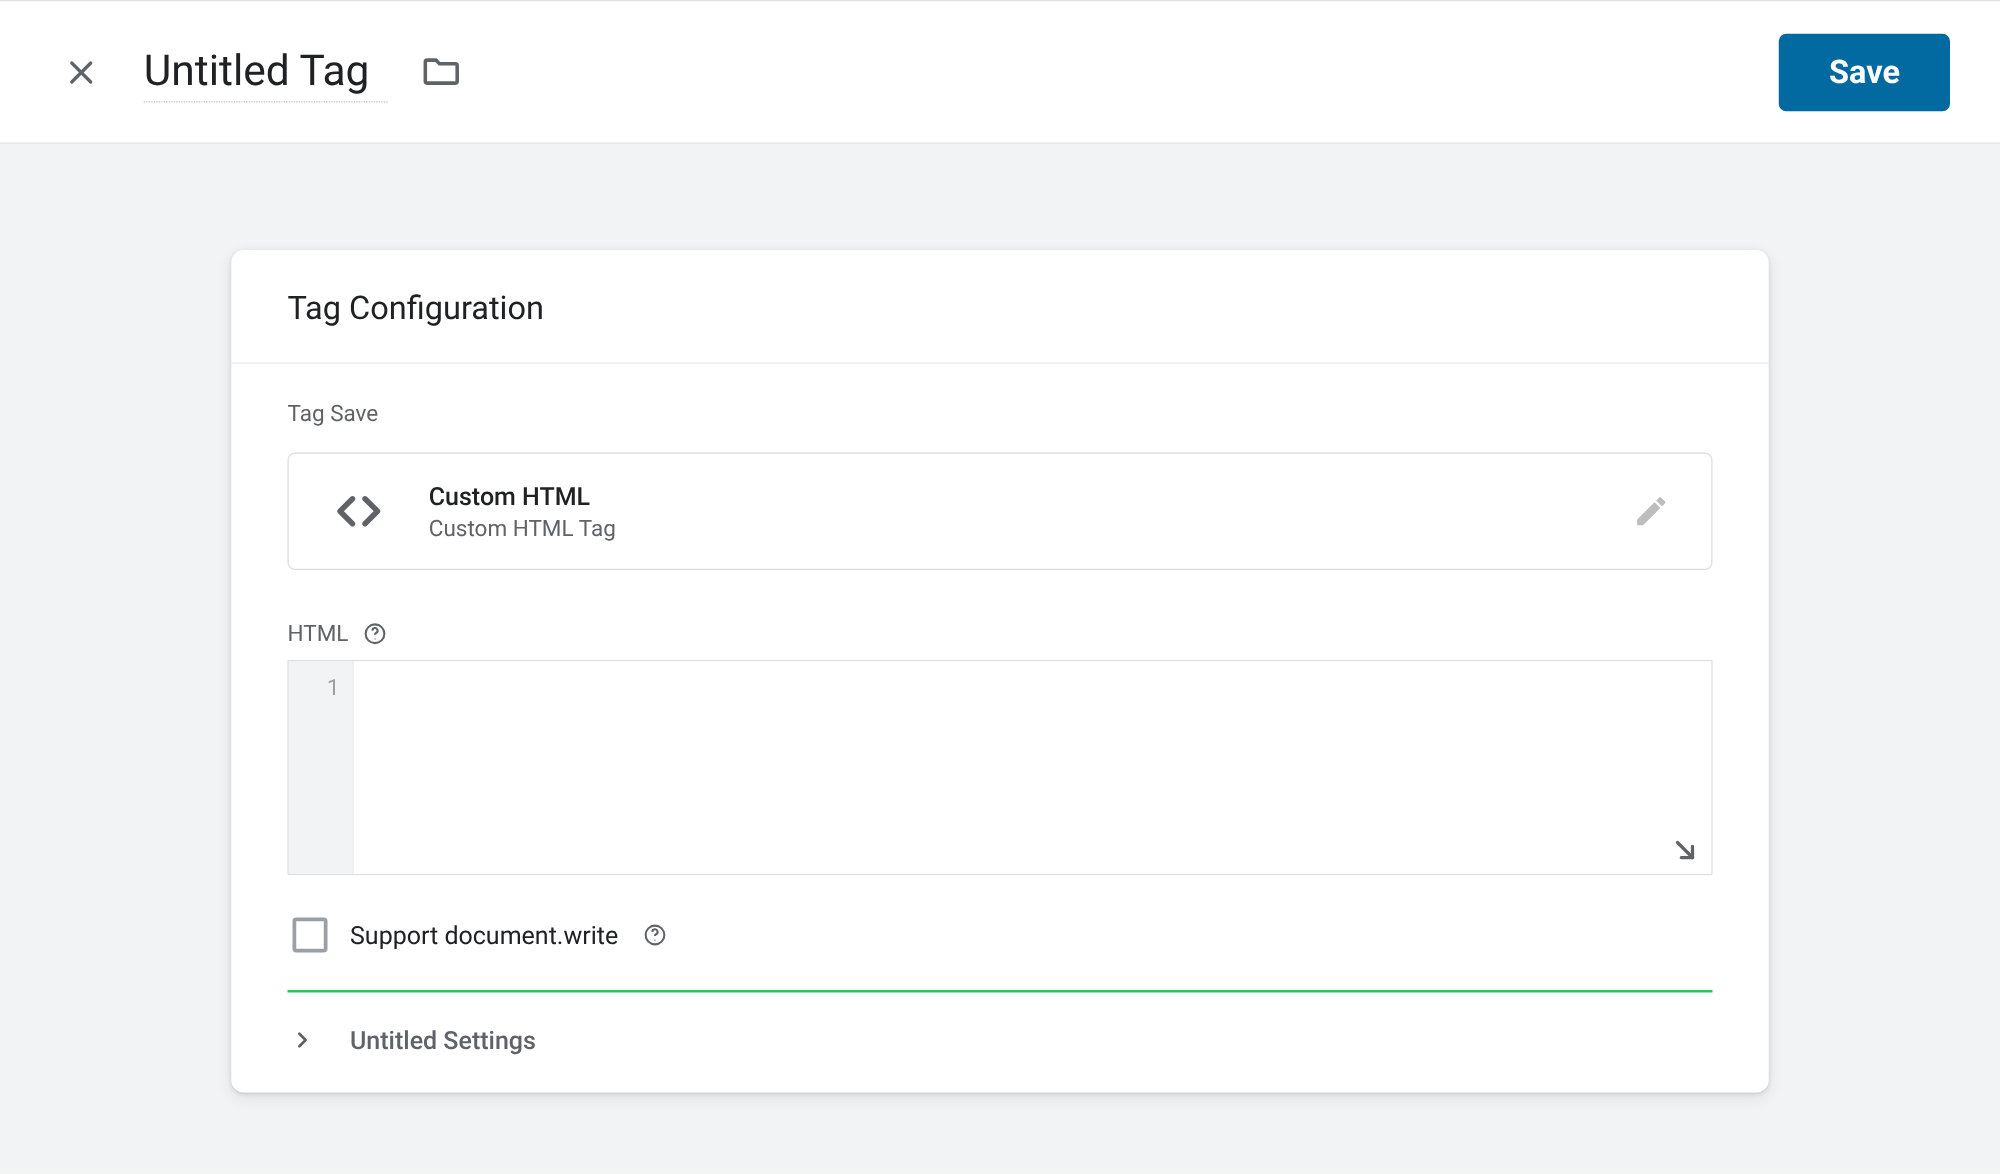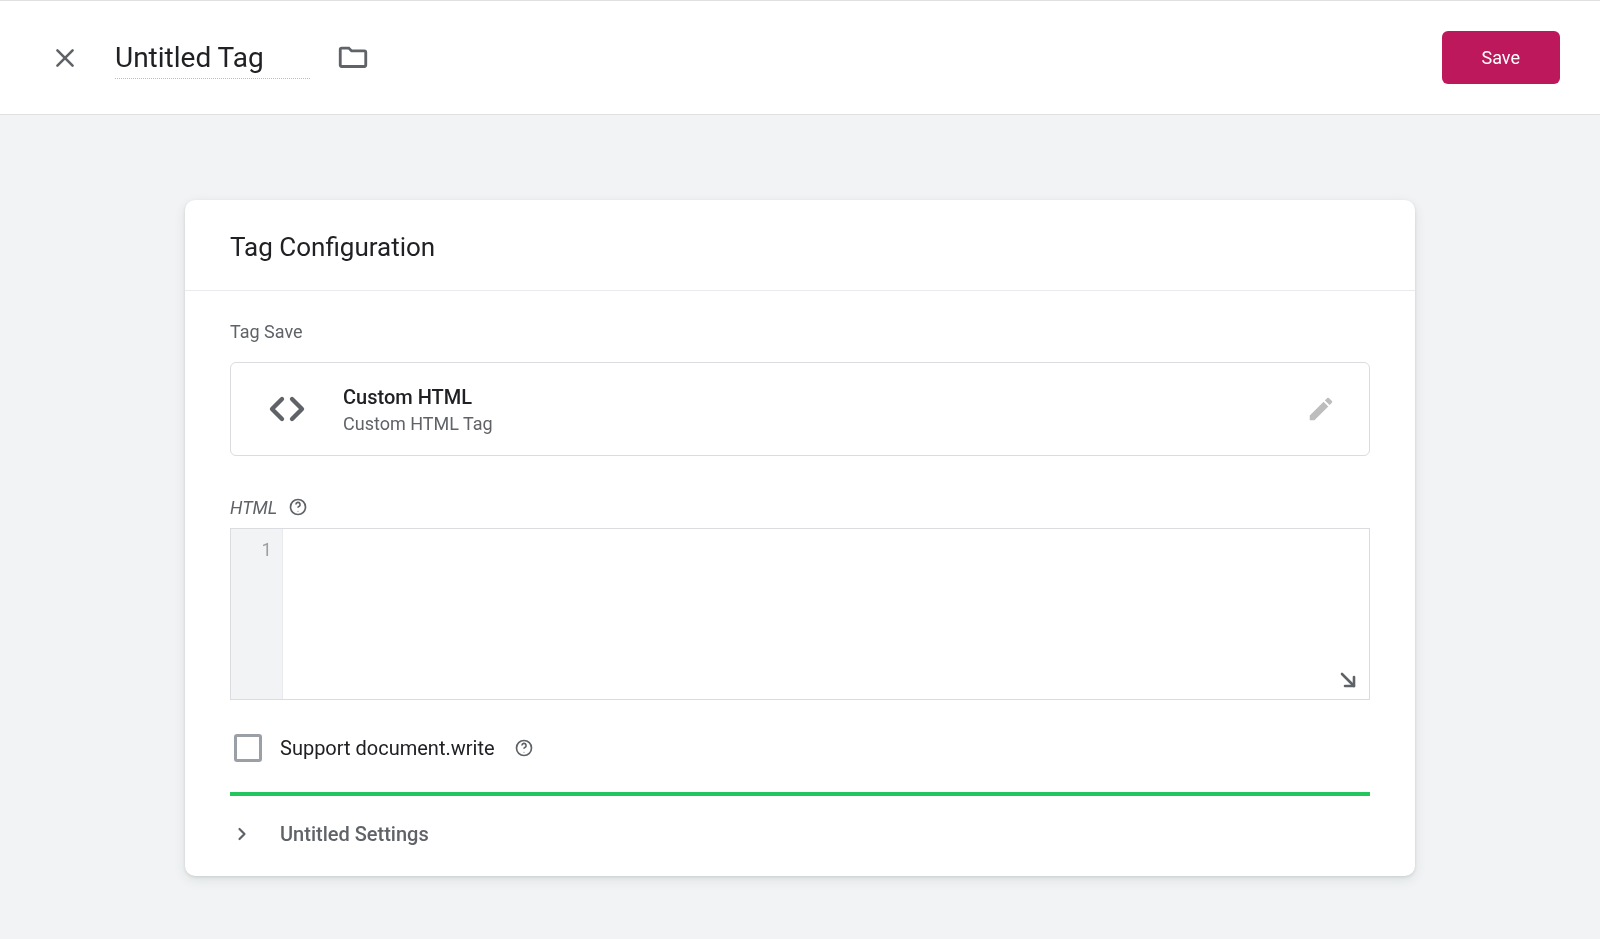--- a/index.html
+++ b/index.html
@@ -27,21 +27,21 @@
     width: 50px;
     height: 50px;
     display: flex;
     align-items: center;
     justify-content: center;
     cursor: pointer;
     color: #5f6368;
     margin-right: 25px;
   }
   .title-input {
-    font-size: 28px;
+    font-size: 34px;
     font-weight: 400;
     color: #202124;
     border: none;
     border-bottom: 1px dotted #bdbdbd;
     background: transparent;
     padding: 4px 0;
     outline: none;
     width: 195px;
     font-family: inherit;
   }
@@ -50,26 +50,26 @@
     width: 36px;
     height: 36px;
     display: flex;
     align-items: center;
     justify-content: center;
     cursor: pointer;
     color: #5f6368;
   }
   .header-spacer { flex: 1; }
   .save-btn {
-    background: #be185d;
+    background: #0369a1;
     color: #fff;
     border: none;
     border-radius: 6px;
-    font-size: 18px;
-    font-weight: 400;
+    font-size: 26px;
+    font-weight: 700;
     padding: 16px 40px;
     cursor: pointer;
     font-family: inherit;
   }
 
   
   .stage {
     padding: 45px 185px 0 185px;
     margin-top: 40px;
   }
@@ -117,21 +117,21 @@
   .type-sub { font-size: 18px; color: #5f6368; }
   .edit-icon {
     width: 40px; height: 40px;
     display:flex; align-items:center; justify-content:center;
     color: #bdbdbd;
   }
 
   .html-label-row {
     display:flex; align-items:center; gap:10px; margin-bottom:10px;
   }
-  .html-label { font-size:18px; color:#5f6368;font-style:italic; }
+  .html-label { font-size:18px; color:#5f6368; }
   .help-icon {
     width:22px; height:22px; display:flex; align-items:center; justify-content:center;
     color:#5f6368; cursor:pointer;
   }
 
   .code-editor {
     border:1px solid #dadce0;
     display:flex;
     position:relative;
     height:172px;
@@ -165,21 +165,21 @@
     right:8px; bottom:6px;
     width:26px; height:26px;
     color:#5f6368;
     cursor:nwse-resize;
     display:flex; align-items:center; justify-content:center;
   }
 
   .checkbox-row {
     display:flex; align-items:center; gap:18px;
     padding: 4px 0 30px 4px;
-    border-bottom:4px solid #22c55e;
+    border-bottom:2px solid #22c55e;
   }
   .chk {
     width:28px; height:28px;
     border:3px solid #9aa0a6;
     border-radius:3px;
     background:#fff;
     cursor:pointer;
   }
   .chk-label { font-size:20px; color:#202124; }
 

